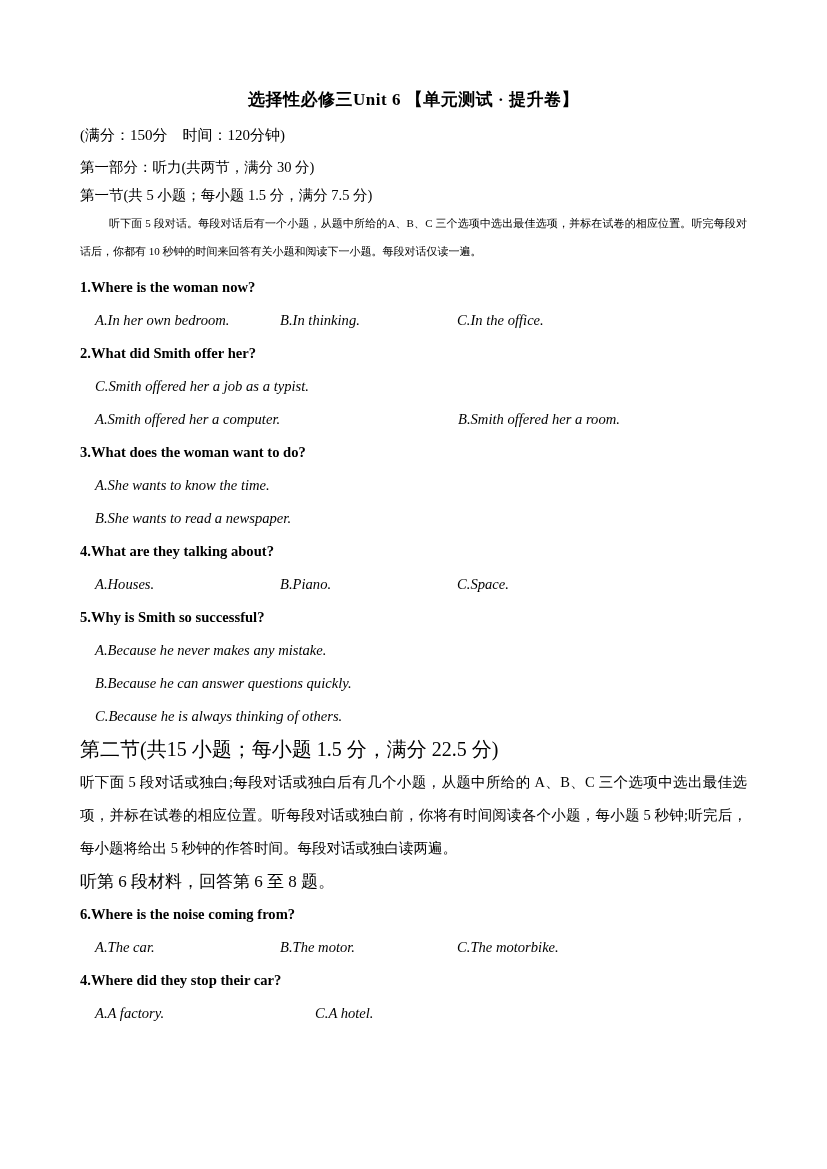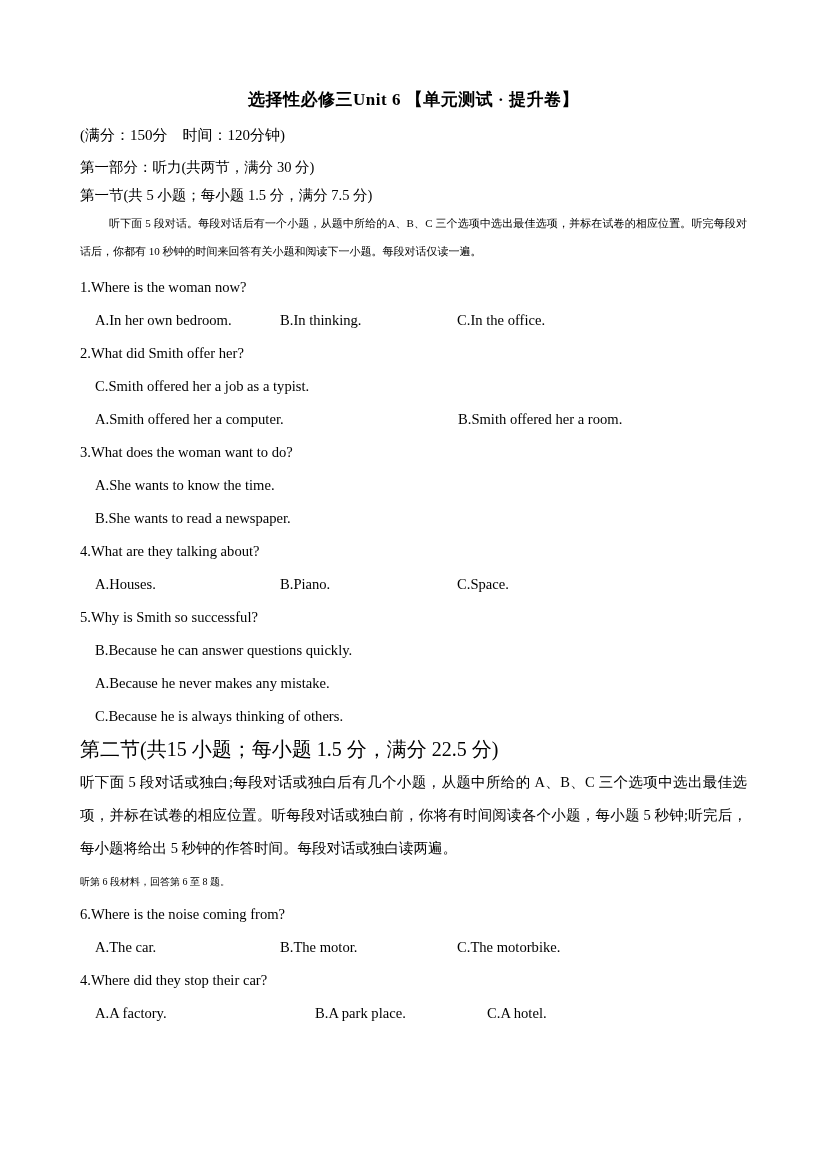--- a/index.html
+++ b/index.html
@@ -46,44 +46,45 @@
   }
   .para.indent {
     text-indent: 29px;
   }
   .gap-s { height: 6px; }
   .qblock {
     font-size: 14.6px;
   }
   .qtext {
     line-height: 33px;
+    font-weight: bold;
   }
   .opts {
     display: flex;
     padding-left: 15px;
     line-height: 33px;
   }
-  .opts span { white-space: nowrap; }
+  .opts span { white-space: nowrap; font-style: italic; }
   .opts.std .c1 { width: 185px; }
   .opts.std .c2 { width: 177px; }
   .opts.two .cw { width: 363px; }
   .opts.w7 .c1 { width: 220px; }
   .opts.w7 .c2 { width: 172px; }
   .sec2-header {
     font-size: 20px;
     line-height: 33px;
   }
   .para2 {
     font-size: 14.5px;
     line-height: 33px;
     text-align: justify;
     margin: 0;
   }
   .note-line {
-    font-size: 10px;
+    font-size: 17px;
     line-height: 33px;
   }
 </style>
 </head>
 <body>
 
 <div class="page">
 
   <h1 class="title">选择性必修三Unit 6 【单元测试 · 提升卷】</h1>
   <div class="subtitle">(满分：150分　时间：120分钟)</div>
@@ -130,24 +131,24 @@
     <div class="opts std">
       <span class="c1">A.Houses.</span>
       <span class="c2">B.Piano.</span>
       <span class="c3">C.Space.</span>
     </div>
   </div>
 
   <div class="qblock">
     <div class="qtext">5.Why is Smith so successful?</div>
     <div class="opts">
-      <span>B.Because he can answer questions quickly.</span>
+      <span>A.Because he never makes any mistake.</span>
     </div>
     <div class="opts">
-      <span>A.Because he never makes any mistake.</span>
+      <span>B.Because he can answer questions quickly.</span>
     </div>
     <div class="opts">
       <span>C.Because he is always thinking of others.</span>
     </div>
   </div>
 
   <div class="sec2-header">第二节(共15 小题；每小题 1.5 分，满分 22.5 分)</div>
 
   <p class="para2">听下面 5 段对话或独白;每段对话或独白后有几个小题，从题中所给的 A、B、C 三个选项中选出最佳选项，并标在试卷的相应位置。听每段对话或独白前，你将有时间阅读各个小题，每小题 5 秒钟;听完后，每小题将给出 5 秒钟的作答时间。每段对话或独白读两遍。</p>
 
@@ -159,18 +160,17 @@
       <span class="c1">A.The car.</span>
       <span class="c2">B.The motor.</span>
       <span class="c3">C.The motorbike.</span>
     </div>
   </div>
 
   <div class="qblock">
     <div class="qtext">4.Where did they stop their car?</div>
     <div class="opts w7">
       <span class="c1">A.A factory.</span>
-      <span class="c2">B.A park place.</span>
       <span class="c3">C.A hotel.</span>
     </div>
   </div>
 
 </div>
 
 </body></html>

